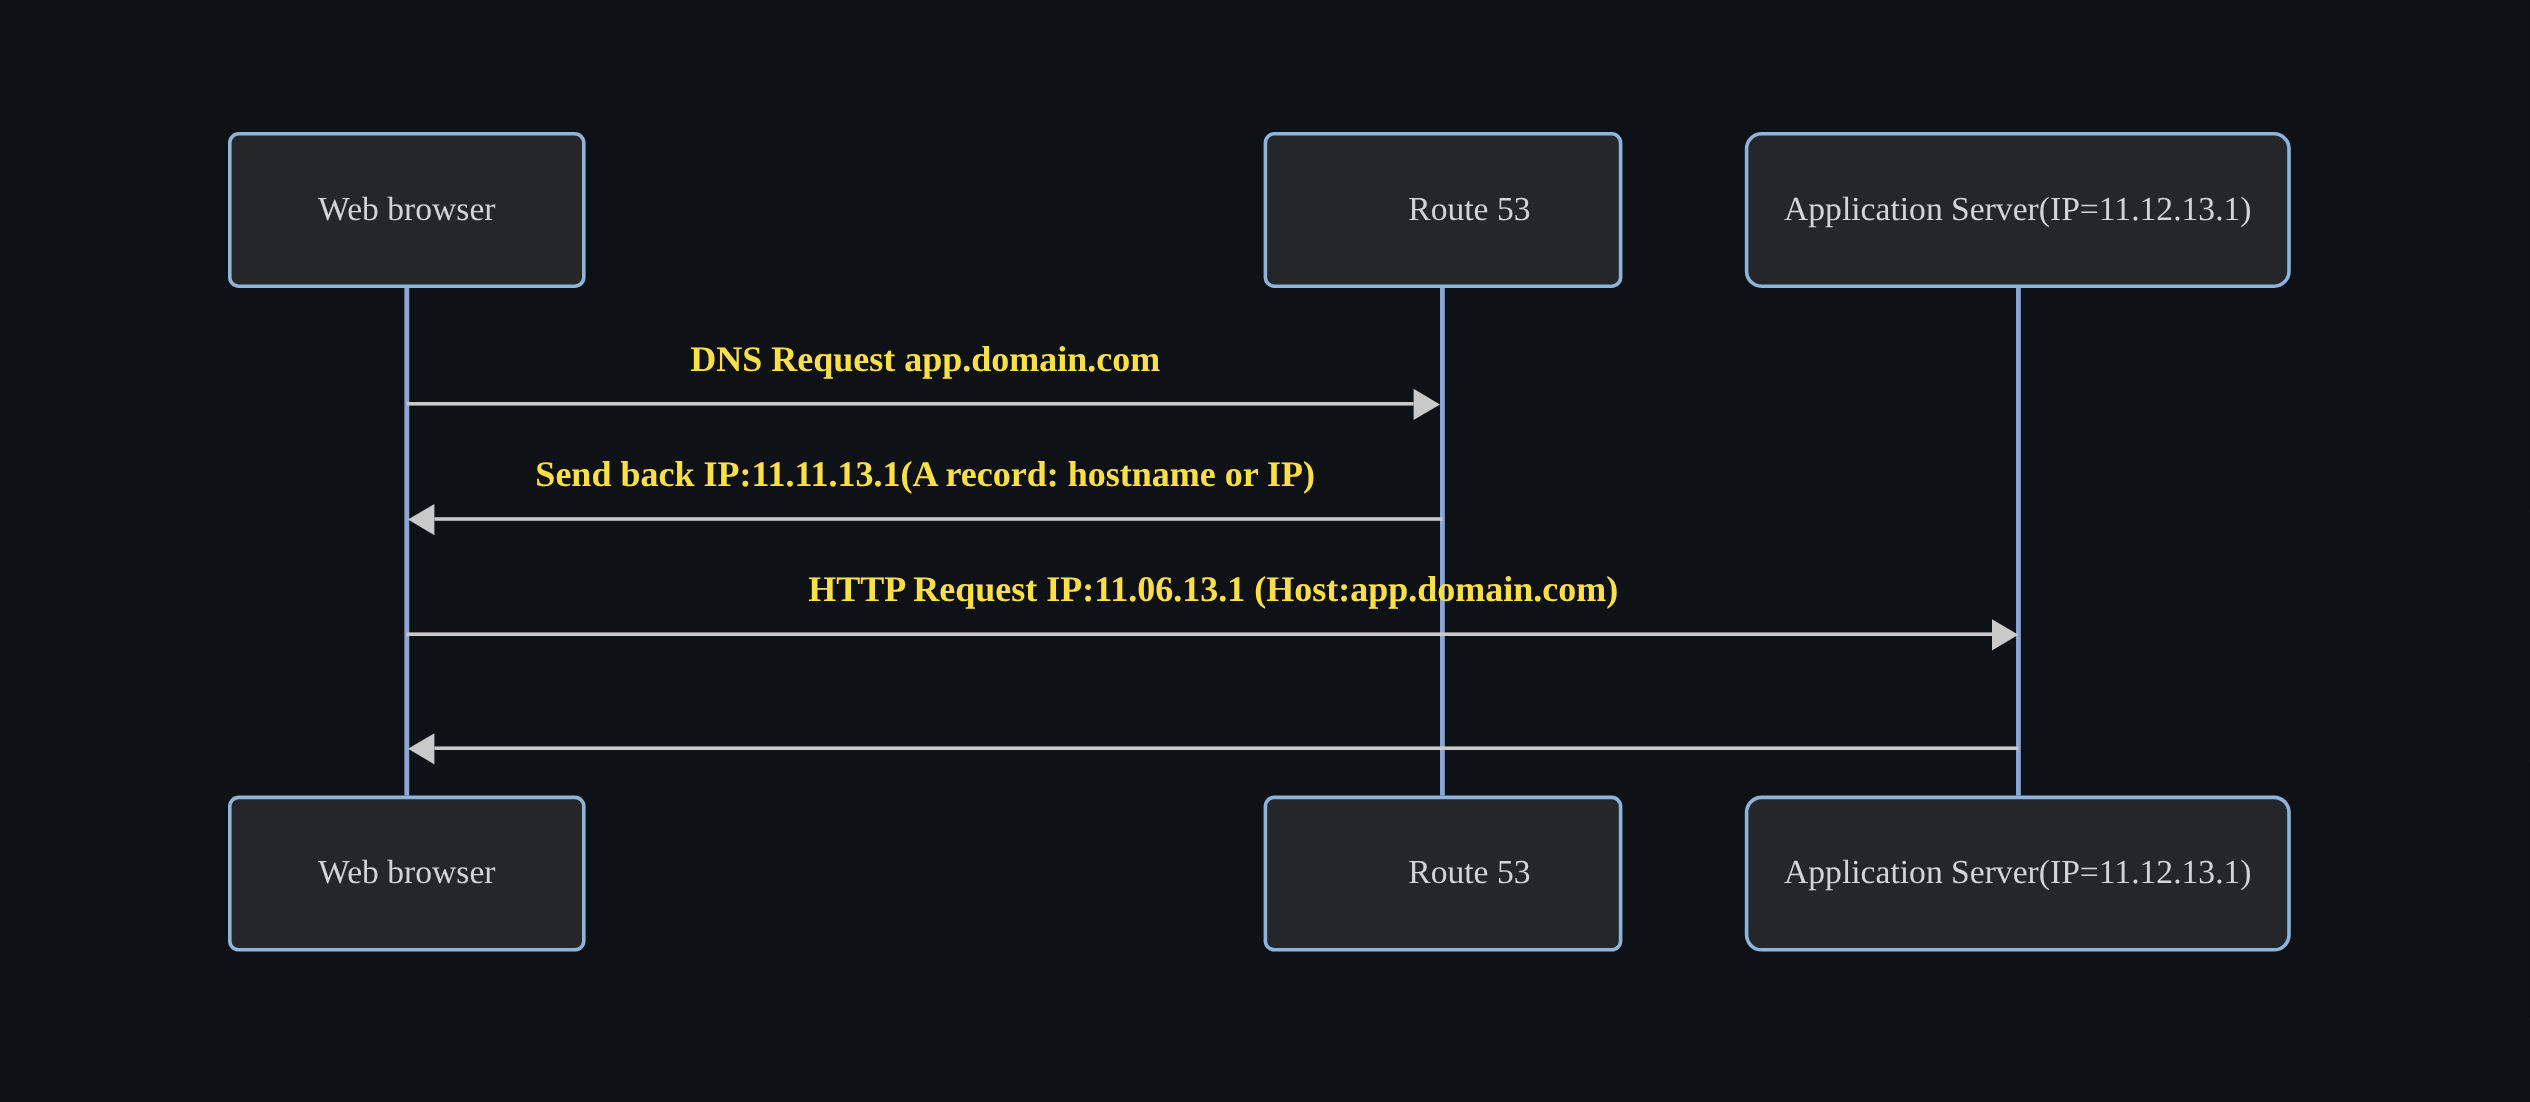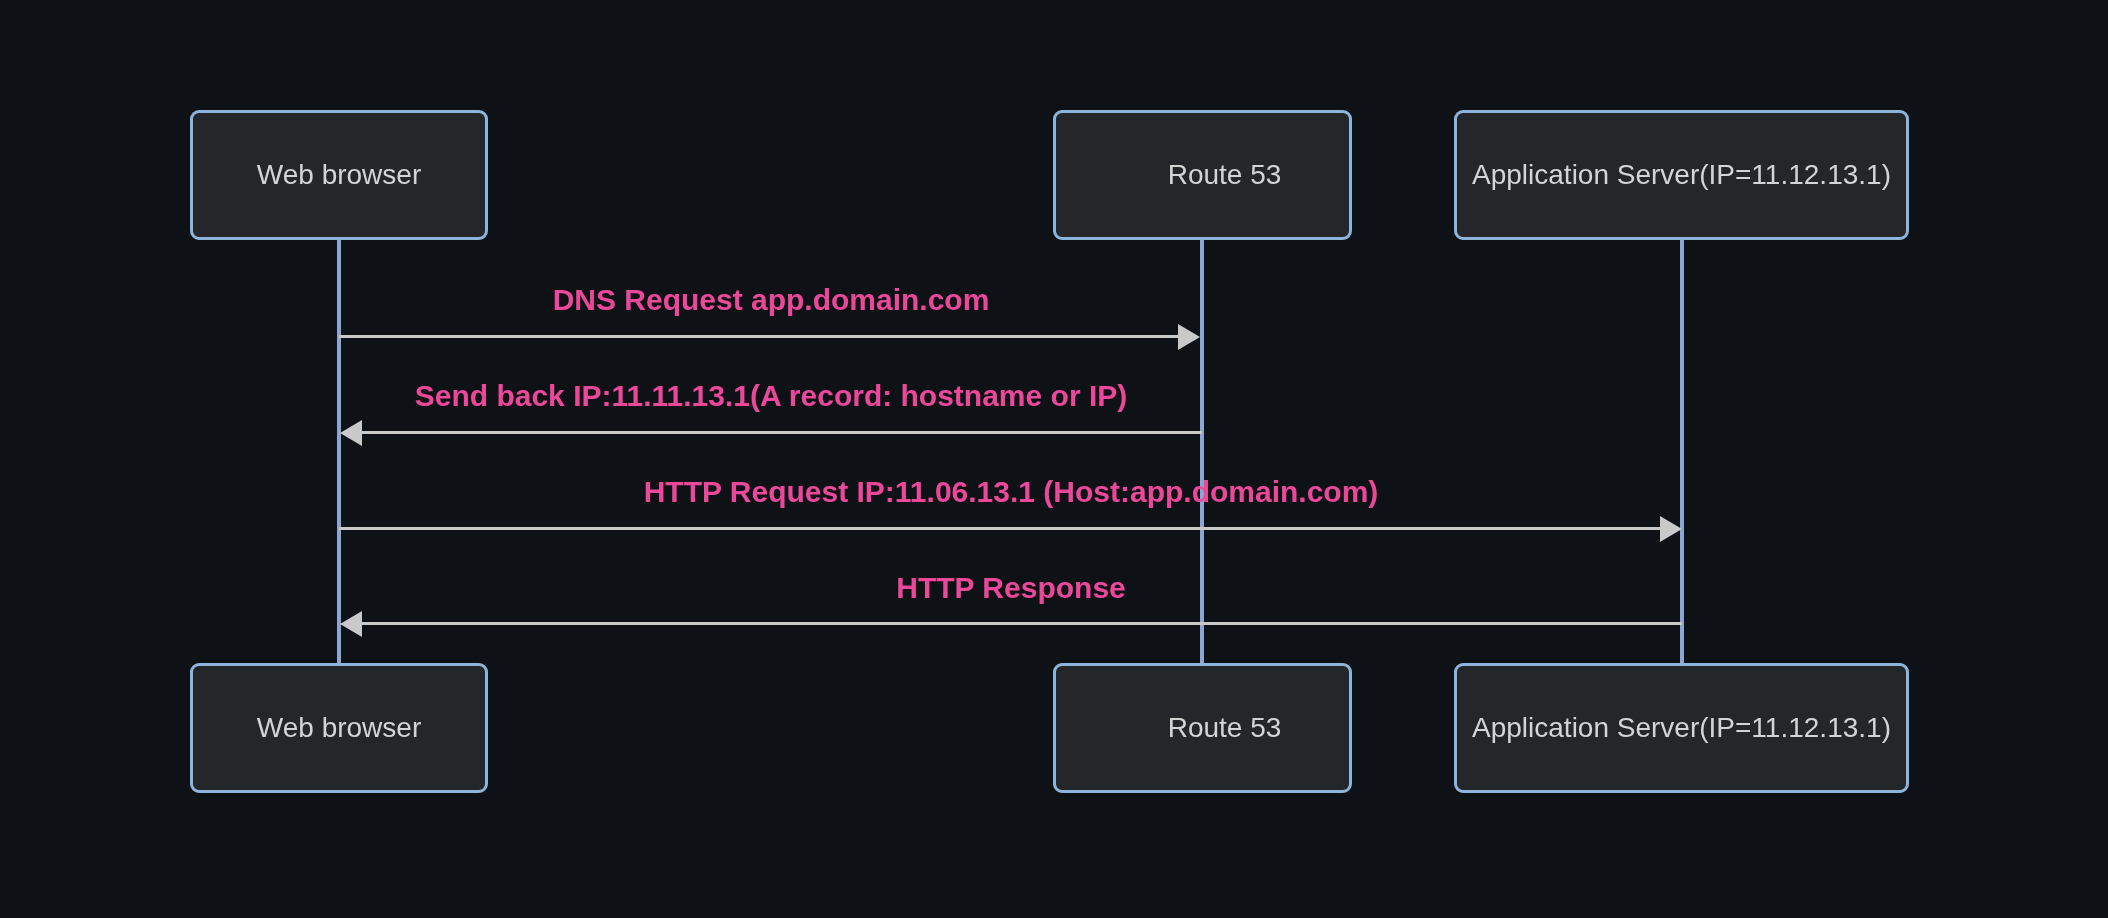--- a/index.html
+++ b/index.html
@@ -6,60 +6,60 @@
     margin: 0;
     padding: 0;
     background: #0d1014;
   }
   .stage {
     position: relative;
     width: 2108px;
     height: 918px;
     background: #0e1116;
     overflow: hidden;
-    font-family: Liberation Sans, sans-serif;
+    font-family: Liberation Serif, serif;
   }
   
   .actor {
     position: absolute;
     box-sizing: border-box;
     height: 130px;
     background: #242629;
     border: 3px solid #8db4da;
     border-radius: 9px;
     display: flex;
     align-items: center;
     justify-content: center;
     color: #d4d4d4;
     font-size: 28px;
     white-space: nowrap;
     z-index: 3;
   }
   .actor-browser   { left: 190px;  width: 298px; }
   .actor-route53   { left: 1053px; width: 299px; padding-left: 44px; }
-  .actor-appserver { left: 1454px; width: 455px; }
+  .actor-appserver { left: 1454px; width: 455px; border-radius: 14px; }
   .row-top    { top: 110px; }
   .row-bottom { top: 663px; }
   
   .lifeline {
     position: absolute;
     top: 240px;
     width: 4px;
     height: 423px;
     background: #8aa6d5;
     z-index: 1;
   }
   .lifeline-browser   { left: 337px; }
   .lifeline-route53   { left: 1200px; }
   .lifeline-appserver { left: 1680px; }
   
   .msg-label {
     position: absolute;
     transform: translateX(-50%);
-    color: #ec4899;
+    color: #fde047;
     font-size: 30px;
     font-weight: bold;
     white-space: nowrap;
     z-index: 2;
   }
   .msg-line {
     position: absolute;
     height: 3px;
     background: #c9c9c9;
     z-index: 2;
@@ -99,21 +99,20 @@
   <div class="arrowhead right" style="left:1178px; top:324px;"></div>
 
   <div class="msg-label" style="left:771px; top:379px;">Send back IP:11.11.13.1(A record: hostname or IP)</div>
   <div class="msg-line" style="left:362px; top:431px; width:840px;"></div>
   <div class="arrowhead left" style="left:340px; top:420px;"></div>
 
   <div class="msg-label" style="left:1011px; top:475px;">HTTP Request IP:11.06.13.1 (Host:app.domain.com)</div>
   <div class="msg-line" style="left:339px; top:527px; width:1321px;"></div>
   <div class="arrowhead right" style="left:1660px; top:516px;"></div>
 
-  <div class="msg-label" style="left:1011px; top:571px;">HTTP Response</div>
   <div class="msg-line" style="left:362px; top:622px; width:1320px;"></div>
   <div class="arrowhead left" style="left:340px; top:611px;"></div>
 
   <div class="actor actor-browser row-bottom">
     <span>Web browser</span>
   </div>
   <div class="actor actor-route53 row-bottom">
     <span>Route 53</span>
   </div>
   <div class="actor actor-appserver row-bottom">

